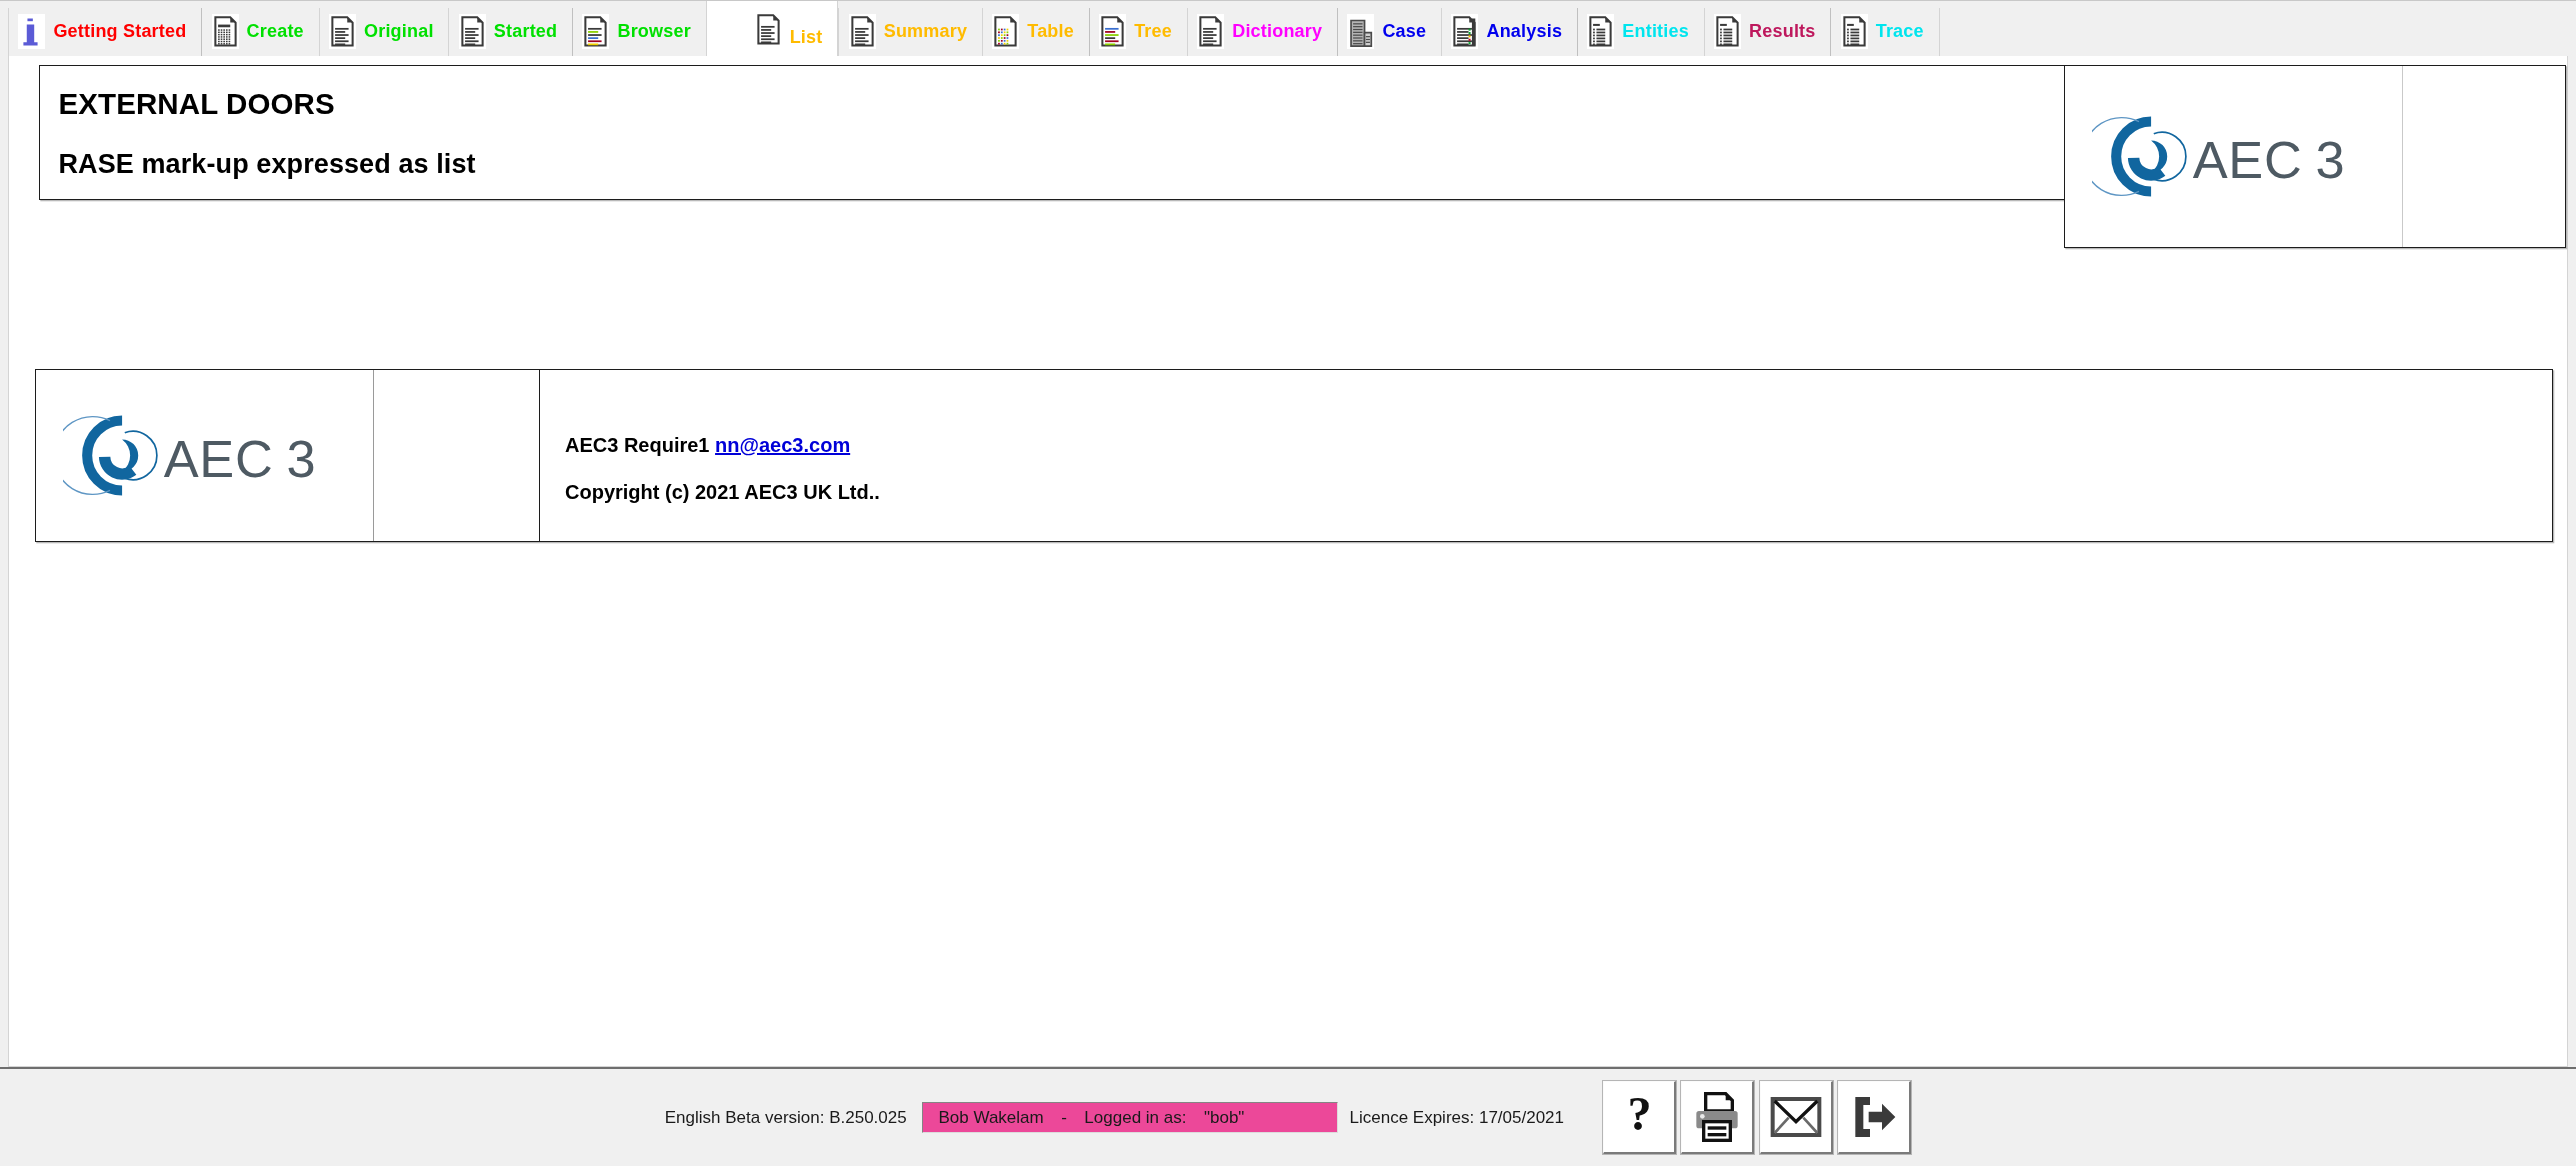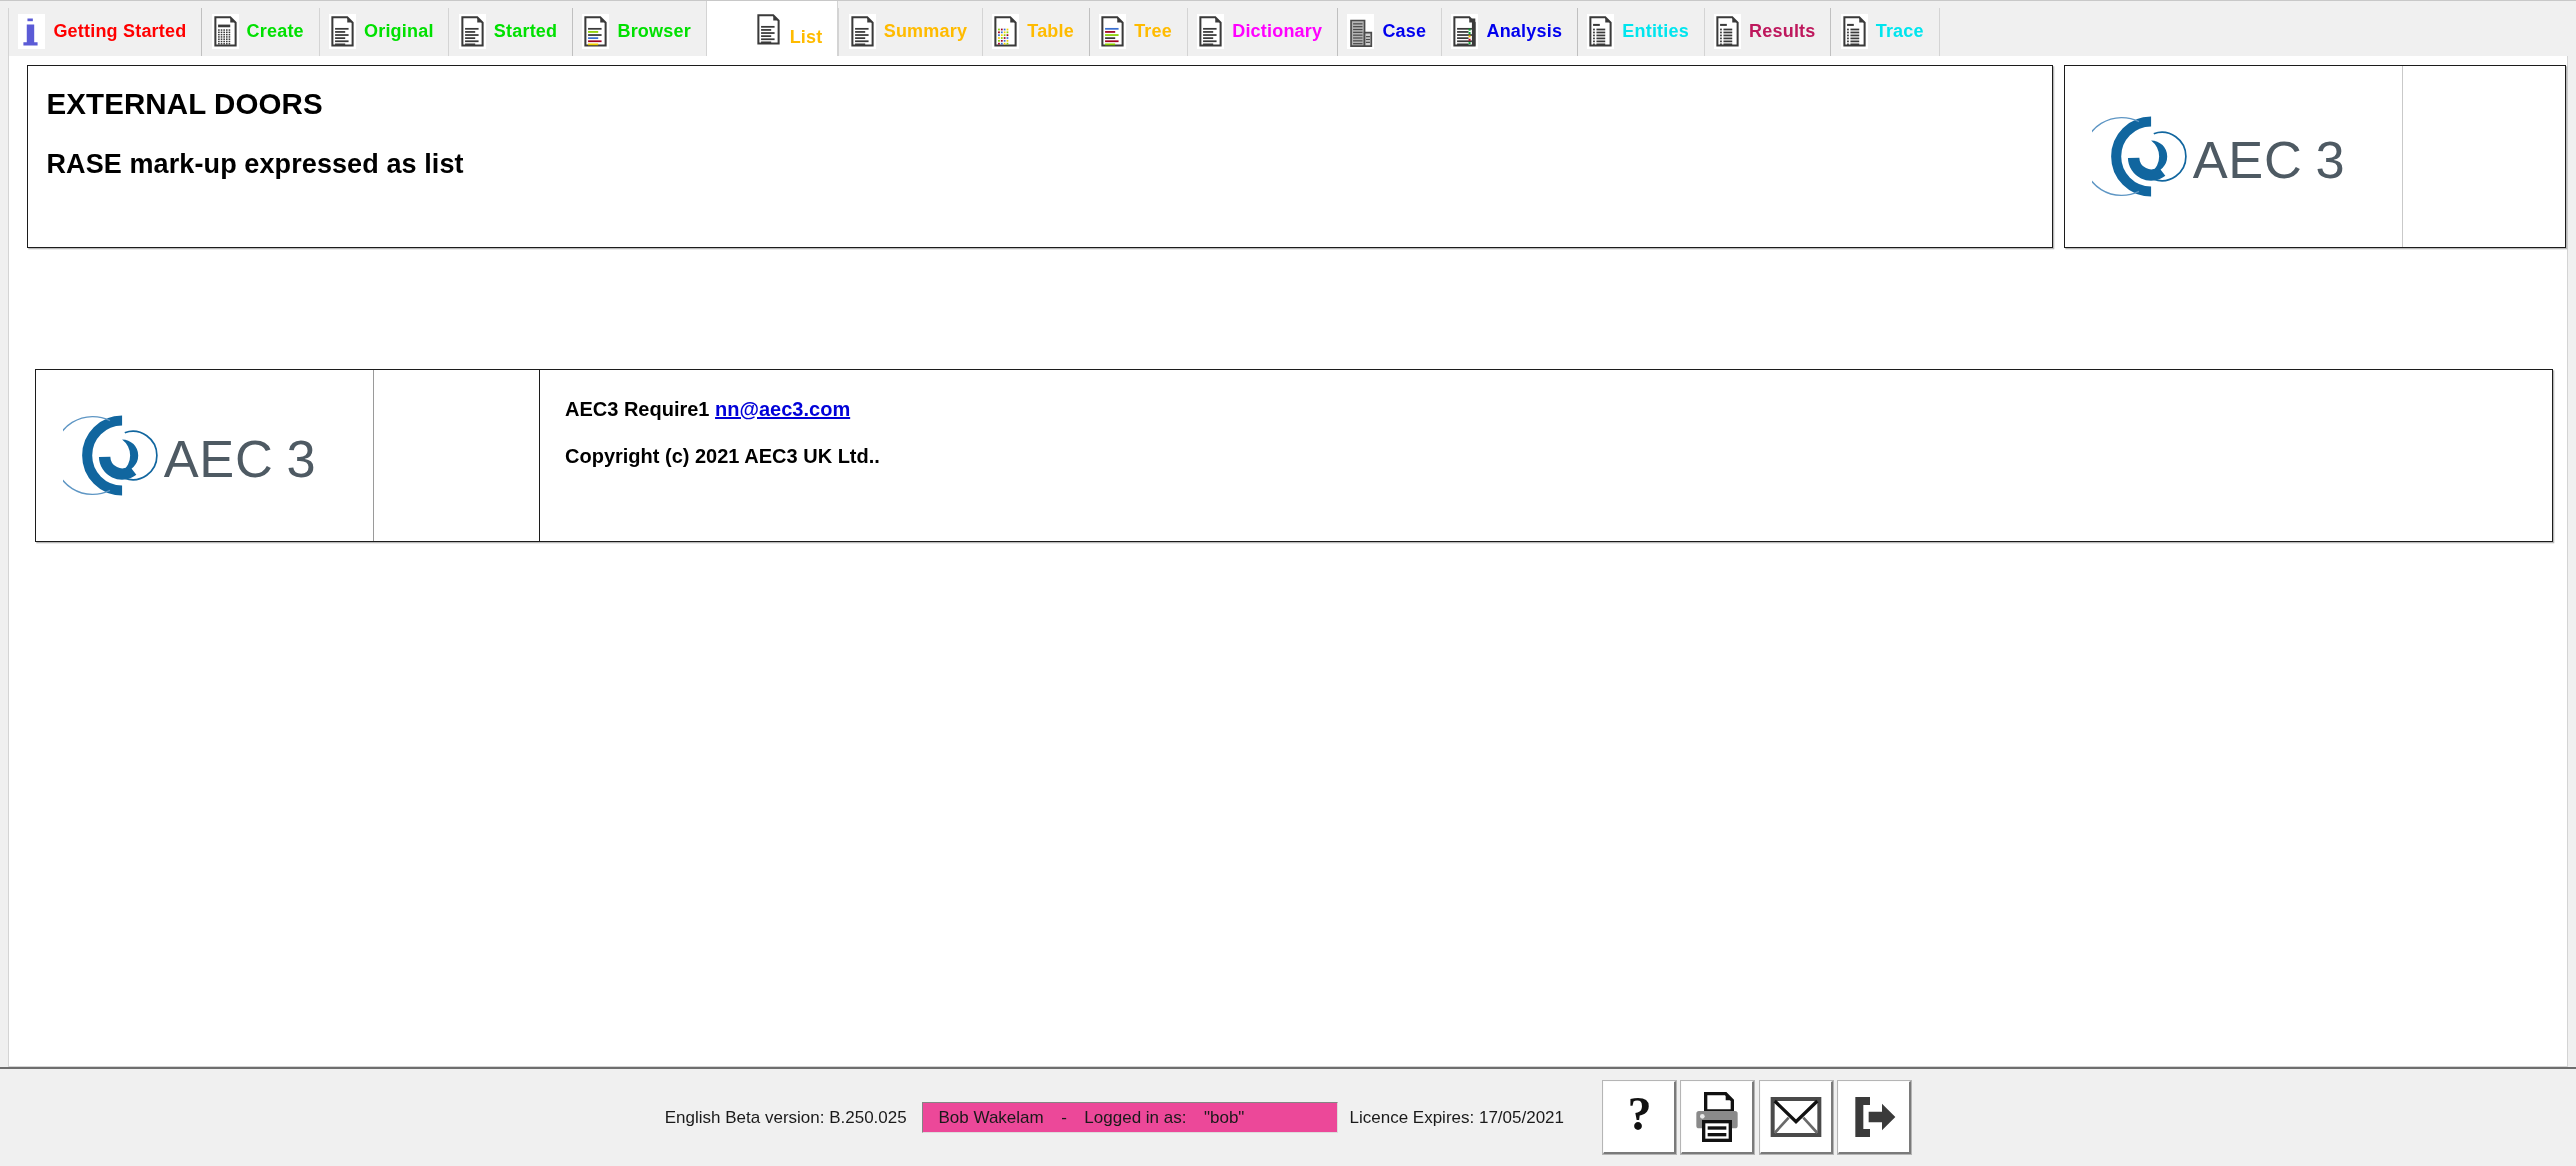--- a/index.html
+++ b/index.html
@@ -68,22 +68,22 @@
     border-bottom: 0.7px solid #d4d4d4;
     border-right: 0.7px solid #d4d4d4;
   }
 
   
   .hdrrow {
     position: absolute; left: 17.5px; top: 9.4px;
     width: 2526px; height: 183px;
   }
   .titlebox {
-    position: absolute; left: 0; top: 0;
-    width: 2026px; height: 183px;
+    position: absolute; left: 12px; top: 0;
+    width: 2026px; height: 135px;
     border: 1.3px solid #1c1c1c;
     background: #fff;
     box-shadow: 1.3px 1.3px 0 #b9b9b9;
     padding: 23px 0 0 19px;
   }
   .titlebox h1 {
     font-size: 29.5px; font-weight: bold; color: #000;
     letter-spacing: 0.1px; line-height: 1;
     margin-bottom: 32px;
   }
@@ -130,20 +130,21 @@
   .fc-gap {
     width: 166px; height: 100%;
     border-right: 1.3px solid #1c1c1c;
   }
   .fc-text {
     flex: 1; padding: 28px 0 0 25.5px;
   }
   .fc-text .ln1 {
     font-size: 20px; font-weight: bold; color: #000;
     margin-bottom: 24px;
+    margin-top: 36px;
   }
   .fc-text .ln2 {
     font-size: 20px; font-weight: bold; color: #000;
   }
   .maillink {
     color: #0000d8; text-decoration: underline;
     font-weight: bold; cursor: pointer;
   }
 
   

